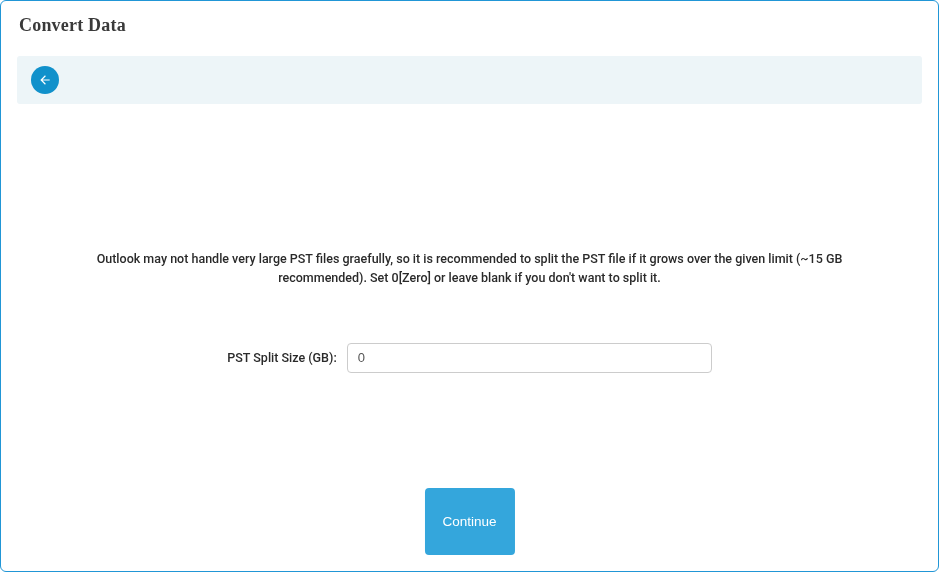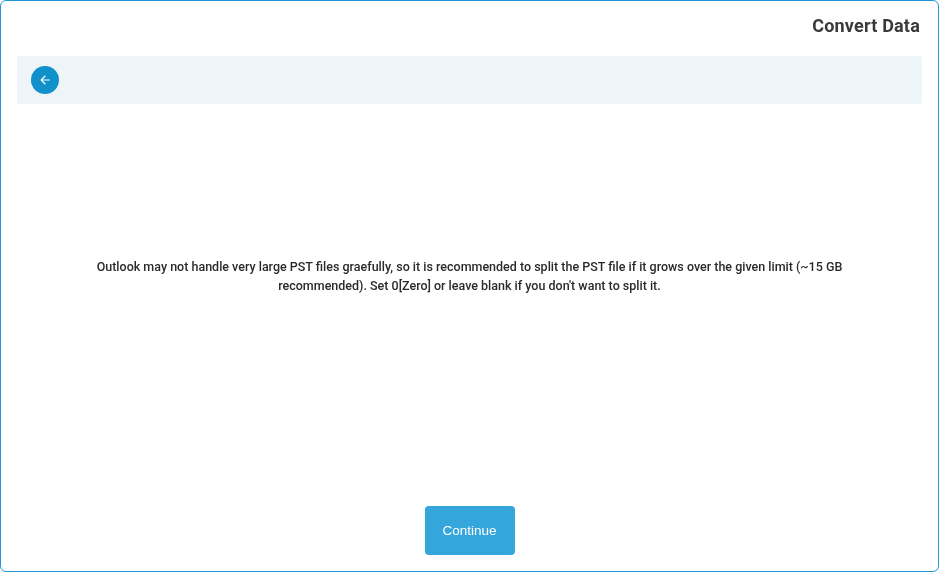--- a/index.html
+++ b/index.html
@@ -12,23 +12,24 @@
       background: #fff;
       width: 939px;
       height: 572px;
       border: 1.5px solid #2196d6;
       border-radius: 6px;
       position: relative;
       overflow: hidden;
     }
     .header {
       display: flex;
-      justify-content: flex-end;
+      justify-content: flex-start;
       align-items: center;
       padding: 14px 18px 10px 18px;
+      font-family: Liberation Serif, serif;
     }
     .page-title {
       font-size: 18px;
       font-weight: 700;
       color: #3a3a3a;
       letter-spacing: 0.2px;
     }
     .logo {
       display: flex;
       align-items: center;
@@ -73,21 +74,21 @@
     }
     .main-content {
       padding-top: 145px;
       text-align: center;
     }
     .description {
       font-size: 12.5px;
       color: #2a2a2a;
       line-height: 1.55;
       max-width: 820px;
-      margin: 8px auto;
+      margin: 0 auto;
       font-weight: 500;
     }
     .form-row {
       display: flex;
       align-items: center;
       justify-content: center;
       margin-top: 55px;
       gap: 10px;
     }
     .form-label {
@@ -107,21 +108,21 @@
     }
     .continue-button {
       position: absolute;
       bottom: 16px;
       left: 50%;
       transform: translateX(-50%);
       background: #34a6dc;
       color: #fff;
       border: none;
       border-radius: 4px;
-      padding: 17px 18px;
+      padding: 26px 18px;
       font-size: 13.5px;
       font-weight: 500;
       cursor: pointer;
     }
   </style>
 </head>
 <body>
 
 <div class="header">
   <div class="page-title">Convert Data</div>
@@ -131,15 +132,19 @@
   <button class="back-button">
     <svg viewBox="0 0 24 24">
       <path d="M20 11H7.83l5.59-5.59L12 4l-8 8 8 8 1.41-1.41L7.83 13H20v-2z" fill="#fff"></path>
     </svg>
   </button>
 </div>
 
 <div class="main-content">
   <p class="description">Outlook may not handle very large PST files graefully, so it is recommended to split the PST file if it grows over the given limit (~15 GB recommended). Set 0[Zero] or leave blank if you don't want to split it.</p>
 
+  <div class="form-row">
+    <label class="form-label">PST Split Size (GB):</label>
+    <input type="text" class="form-input" value="0" style="">
+  </div>
 </div>
 
 <button class="continue-button">Continue</button>
 
 </body></html>

